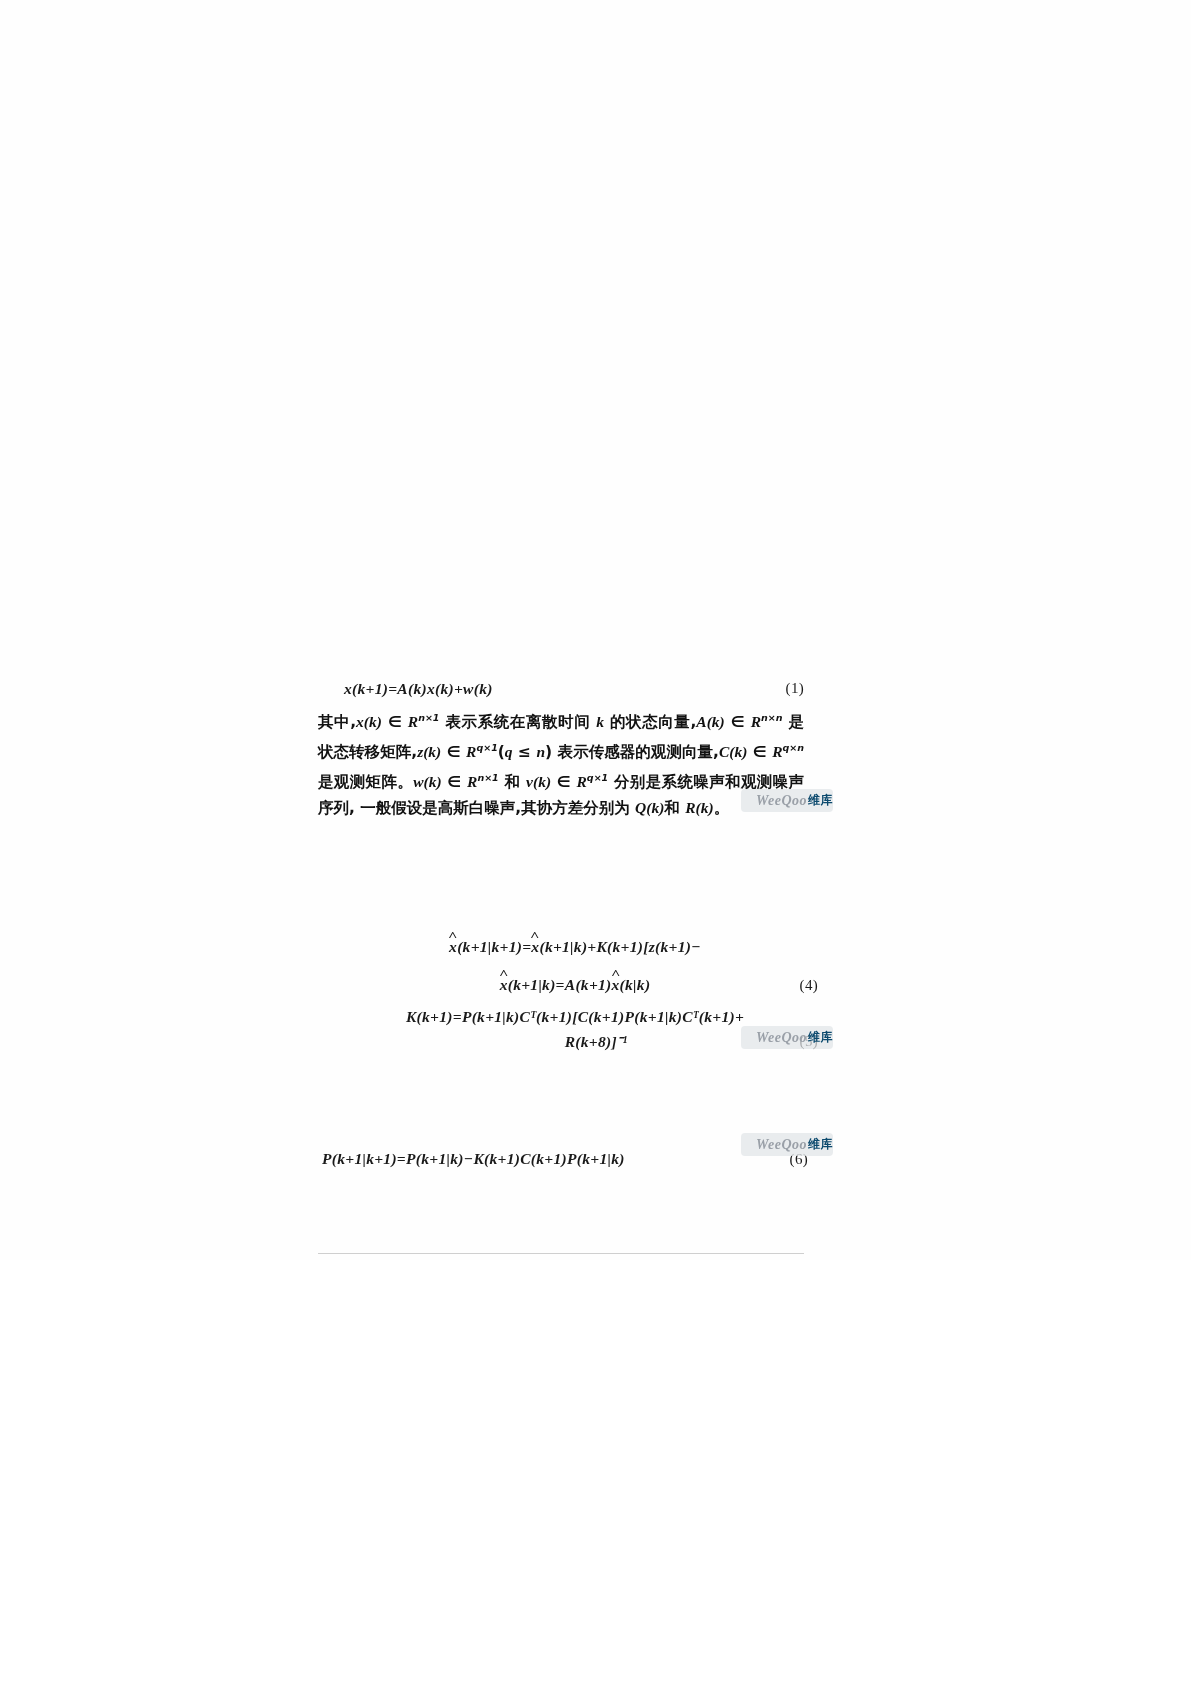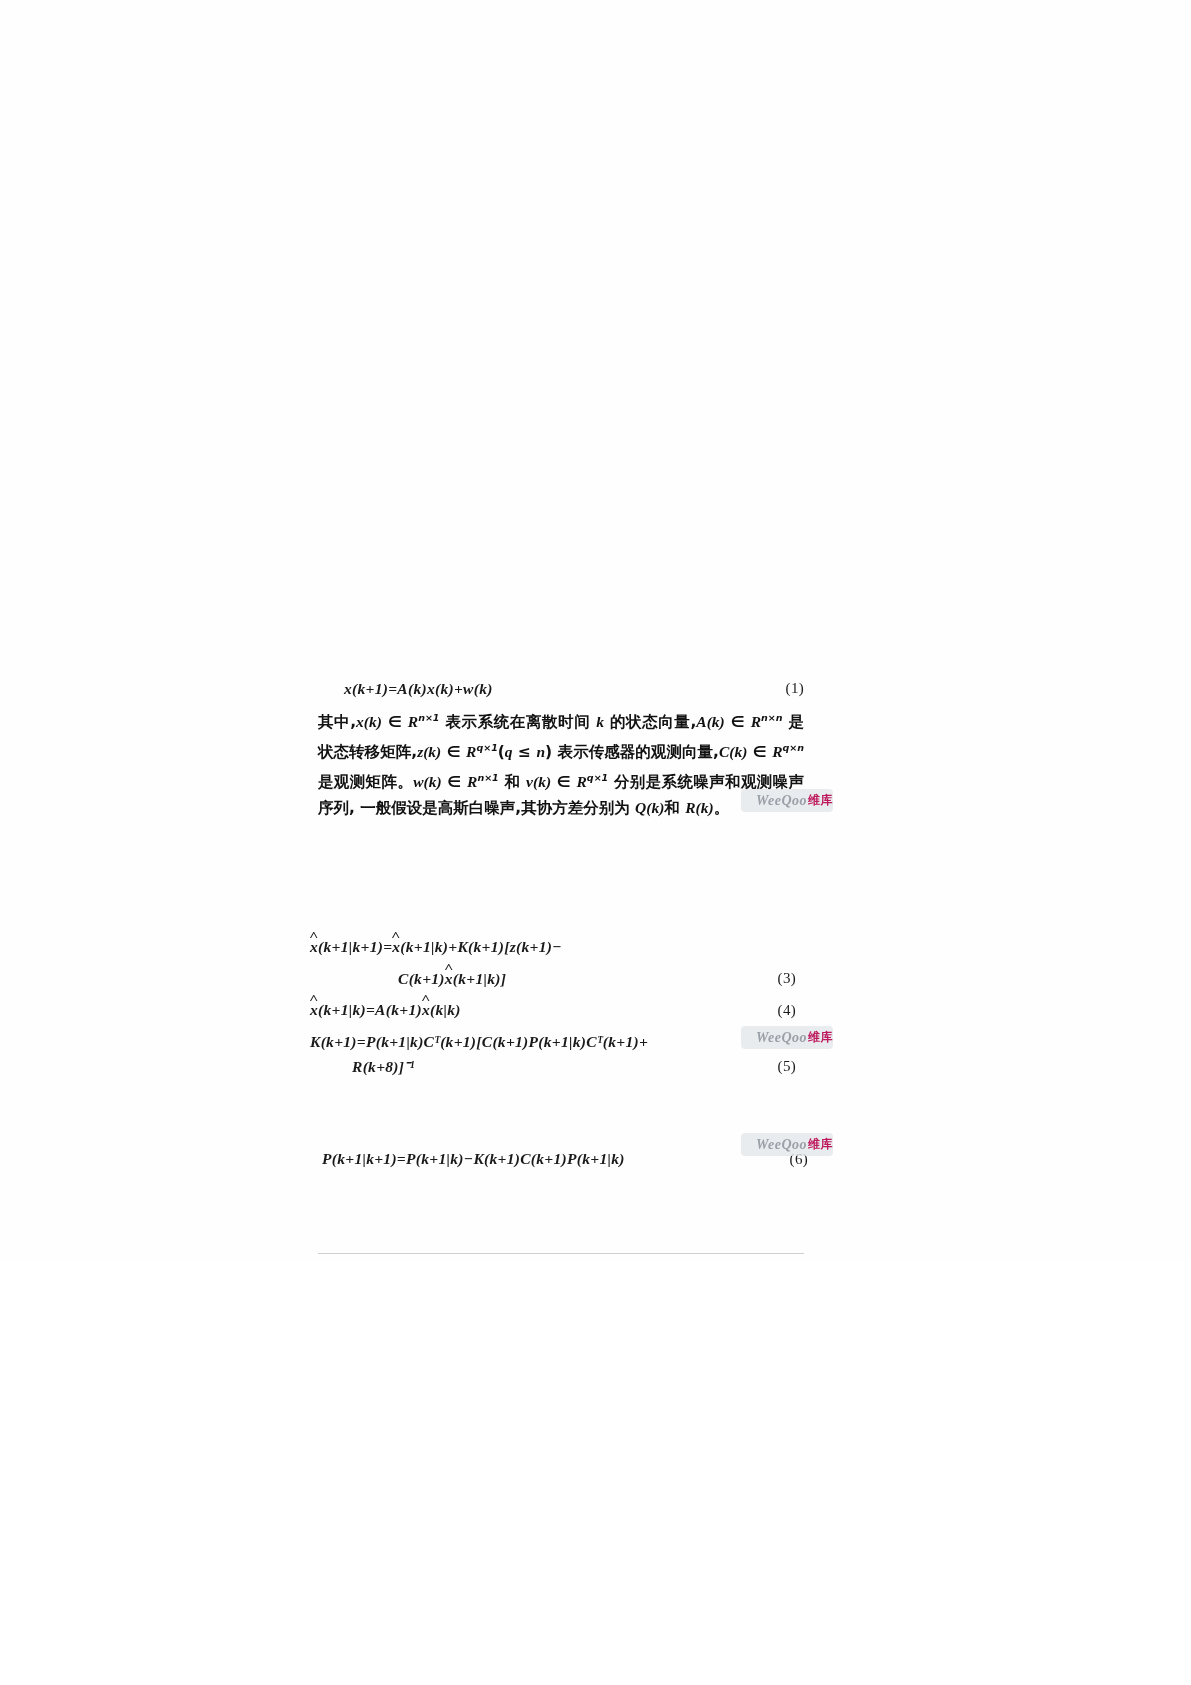--- a/index.html
+++ b/index.html
@@ -71,23 +71,24 @@
   .para .up {
     font-family: "Liberation Serif", serif;
     font-style: italic;
   }
   sup, sub {
     font-size: 9.5px;
     font-style: italic;
   }
   .blk2 {
     position: absolute;
-    left: 310px;
+    left: 332px;
     top: 928px;
     width: 486px;
+    text-align: center;
   }
   .blk3 {
     position: absolute;
     left: 322px;
     top: 1140px;
     width: 486px;
   }
   .sp-ln { line-height: 38px; }
 
   
@@ -118,21 +119,21 @@
     letter-spacing: 0.5px;
     display: flex;
     align-items: center;
     justify-content: flex-end;
     white-space: nowrap;
   }
   .wm .cn {
     font-family: Liberation Sans, sans-serif;
     font-style: normal;
     font-size: 12px;
-    color: #be185d;
+    color: #0c4a6e;
     margin-left: 1px;
   }
   #wm1 { left: 741px; top: 789px; width: 92px; height: 23px; font-size: 14px; }
   #wm2 { left: 741px; top: 1026px; width: 92px; height: 23px; font-size: 14px; }
   #wm3 { left: 741px; top: 1133px; width: 92px; height: 23px; font-size: 14px; }
 
   .bottom-rule {
     position: absolute;
     left: 318px;
     bottom: 6px;
@@ -158,24 +159,20 @@
       <span>其中,<span class="it">x</span><span class="up">(k)</span> ∈ <span class="up">R</span><sup>n×1</sup> 表示系统在离散时间 <span class="up">k</span> 的状态向量,<span class="it">A</span><span class="up">(k)</span> ∈ <span class="up">R</span><sup>n×n</sup> 是状态转移矩阵,<span class="up">z(k)</span> ∈ <span class="up">R</span><sup>q×1</sup>(<span class="up">q</span> ≤ <span class="up">n</span>) 表示传感器的观测向量,<span class="it">C</span><span class="up">(k)</span> ∈ <span class="up">R</span><sup>q×n</sup> 是观测矩阵。<span class="it">w</span><span class="up">(k)</span> ∈ <span class="up">R</span><sup>n×1</sup> 和 <span class="it">v</span><span class="up">(k)</span> ∈ <span class="up">R</span><sup>q×1</sup> 分别是系统噪声和观测噪声序列, 一般假设是高斯白噪声,其协方差分别为 <span class="it">Q</span><span class="up">(k)</span>和 <span class="it">R</span><span class="up">(k)</span>。</span>
     </div>
   </div>
 
   <div class="blk2">
 
     <div class="eq-line sp-ln">
       <span class="hat">x</span><span>(k+1|k+1)=</span><span class="hat">x</span><span>(k+1|k)+K(k+1)[z(k+1)−</span>
     </div>
 
-    <div class="eq-line eq-indent-2">
-      <span>C(k+1)</span><span class="hat">x</span><span>(k+1|k)]</span>
-      <span class="eq-num">(3)</span>
-    </div>
 
     <div class="eq-line sp-ln">
       <span class="hat">x</span><span>(k+1|k)=A(k+1)</span><span class="hat">x</span><span>(k|k)</span>
       <span class="eq-num">(4)</span>
     </div>
 
     <div class="eq-line">
       <span>K(k+1)=P(k+1|k)Cᵀ(k+1)[C(k+1)P(k+1|k)Cᵀ(k+1)+</span>
     </div>
 

